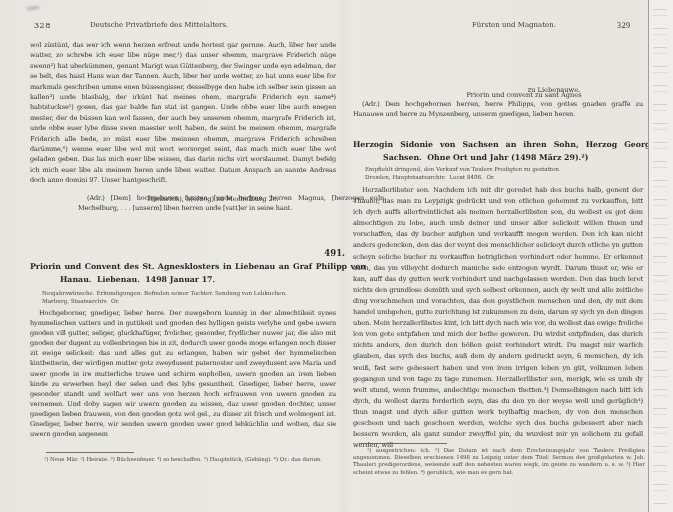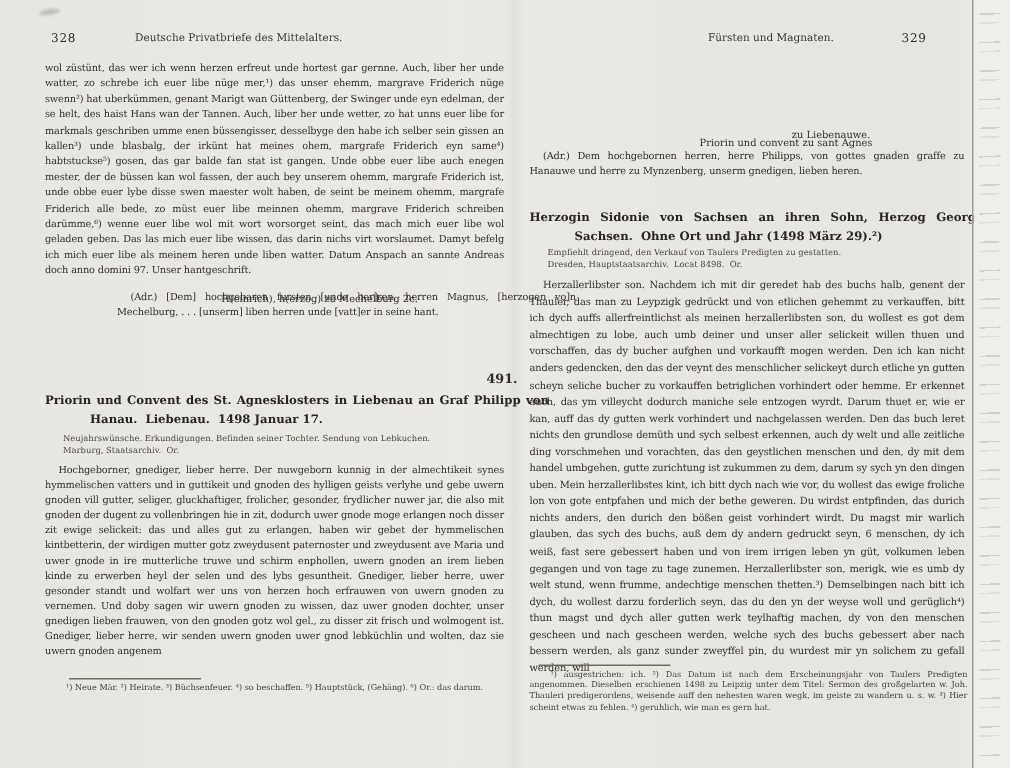--- a/index.html
+++ b/index.html
@@ -71,21 +71,21 @@
     <div class="small-text" style="left:42px;top:298px;width:286px;">Marburg, Staatsarchiv.&nbsp; Or.</div>
 
     <div class="body-text indent" style="left:30px;top:308px;width:306px;line-height:10.1px;">Hochgeborner, gnediger, lieber herre. Der nuwgeborn kunnig in der almechtikeit synes hymmelischen vatters und in guttikeit und gnoden des hylligen geists verlyhe und gebe uwern gnoden vill gutter, seliger, gluckhaftiger, frolicher, gesonder, frydlicher nuwer jar, die also mit gnoden der dugent zu vollenbringen hie in zit, dodurch uwer gnode moge erlangen noch disser zit ewige selickeit: das und alles gut zu erlangen, haben wir gebet der hymmelischen kintbetterin, der wirdigen mutter gotz zweydusent paternoster und zweydusent ave Maria und uwer gnode in ire mutterliche truwe und schirm enphollen, uwern gnoden an irem lieben kinde zu erwerben heyl der selen und des lybs gesuntheit. Gnediger, lieber herre, uwer gesonder standt und wolfart wer uns von herzen hoch erfrauwen von uwern gnoden zu vernemen. Und doby sagen wir uwern gnoden zu wissen, daz uwer gnoden dochter, unser gnedigen lieben frauwen, von den gnoden gotz wol gel., zu disser zit frisch und wolmogent ist. Gnediger, lieber herre, wir senden uwern gnoden uwer gnod lebküchlin und wolten, daz sie uwern gnoden angenem</div>
 
     <div class="fnrule" style="left:46px;top:452px;"></div>
     <div class="footnotes" style="left:30px;top:456px;width:300px;">¹) Neue Mär. ²) Heirate. ³) Büchsenfeuer. ⁴) so beschaffen. ⁵) Hauptstück, (Gehäng). ⁶) Or.: das darum.</div>
   </div>
 
   <div class="page" id="page-right">
     <span class="runhead" style="left:95px;margin-left:32px;">Fürsten und Magnaten.</span>
-    <span class="runhead pagenum" style="left:256px;">329</span>
+    <span class="runhead pagenum" style="left:272px;font-family:Liberation Serif, serif;">329</span>
 
 
     <div class="sig center" style="left:60px;top:75px;width:238px;">Priorin und convent zu sant Agnes</div>
     <div class="sig center" style="left:90px;top:70px;width:238px;">zu Liebenauwe.</div>
 
     <div class="body-text indent" style="left:8px;top:99px;width:290px;">(Adr.) Dem hochgebornen herren, herre Philipps, von gottes gnaden graffe zu Hanauwe und herre zu Mynzenberg, unserm gnedigen, lieben heren.</div>
 
 
     <div class="heading" style="left:8px;top:139px;width:290px;">Herzogin Sidonie von Sachsen an ihren Sohn, Herzog Georg von Sachsen.&nbsp; Ohne Ort und Jahr (1498 März 29).²)</div>
 

